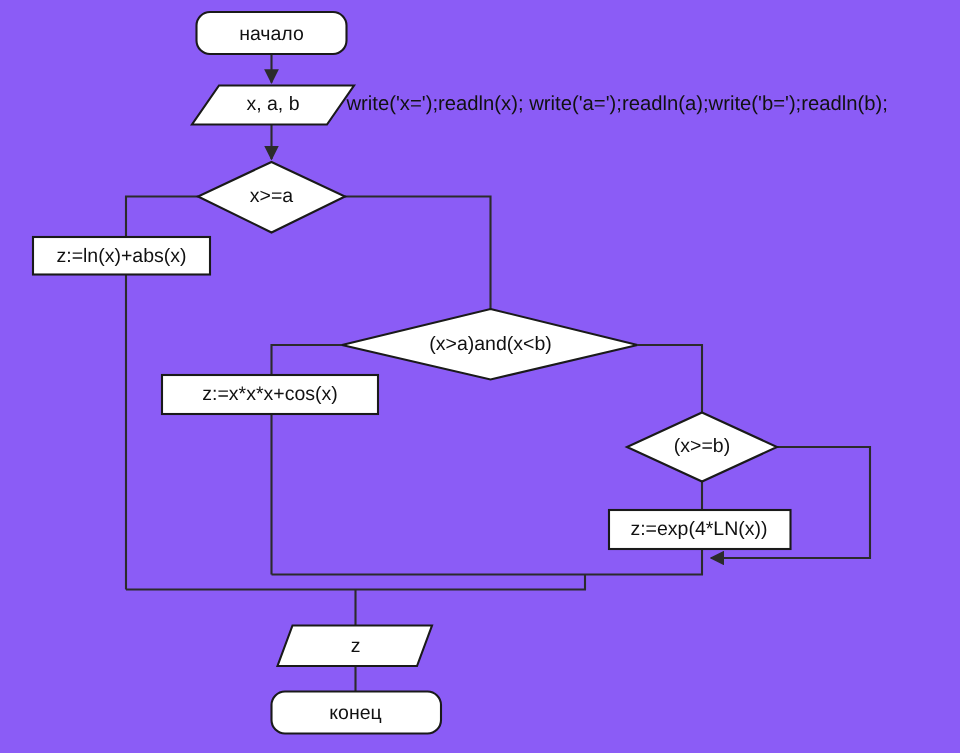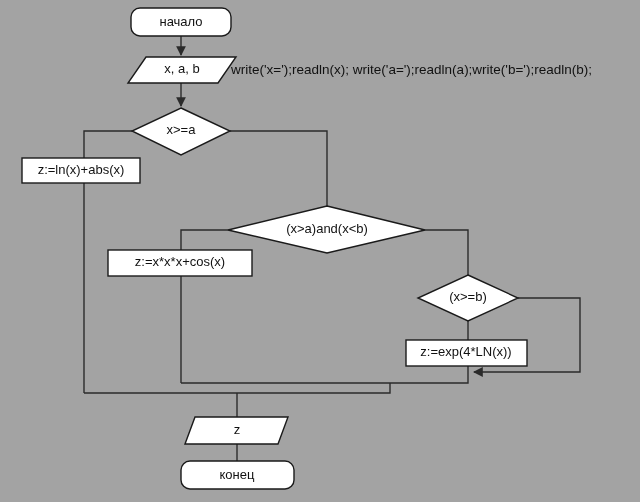--- a/index.html
+++ b/index.html
@@ -10,21 +10,21 @@
   body {
     width: 640px;
     height: 502px;
     font-family: "Liberation Sans", sans-serif;
     overflow: hidden;
   }
   #flowchart-root {
     position: relative;
     width: 640px;
     height: 502px;
-    background: #a3a3a3;
+    background: #8b5cf6;
   }
   svg#chart-svg {
     display: block;
     width: 640px;
     height: 502px;
   }
   .node-shape {
     fill: #ffffff;
     stroke: #1a1a1a;
     stroke-width: 1.4;

